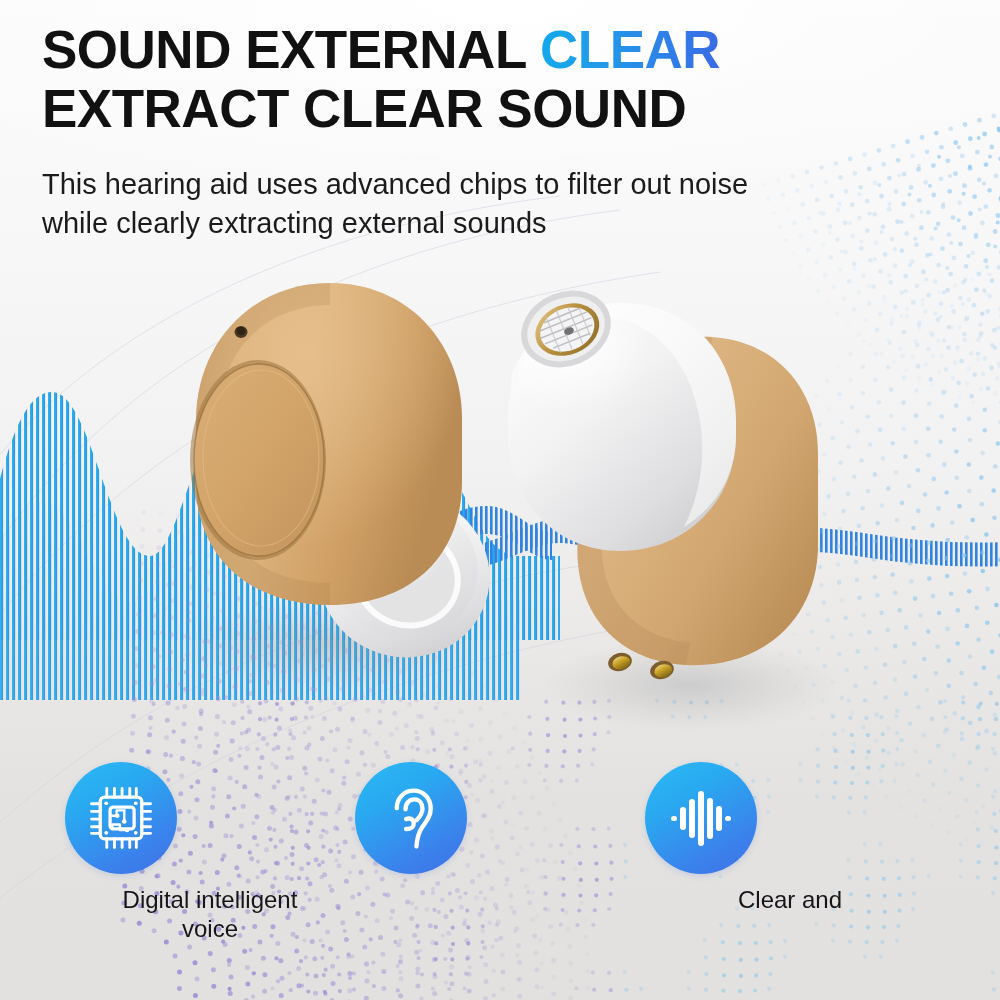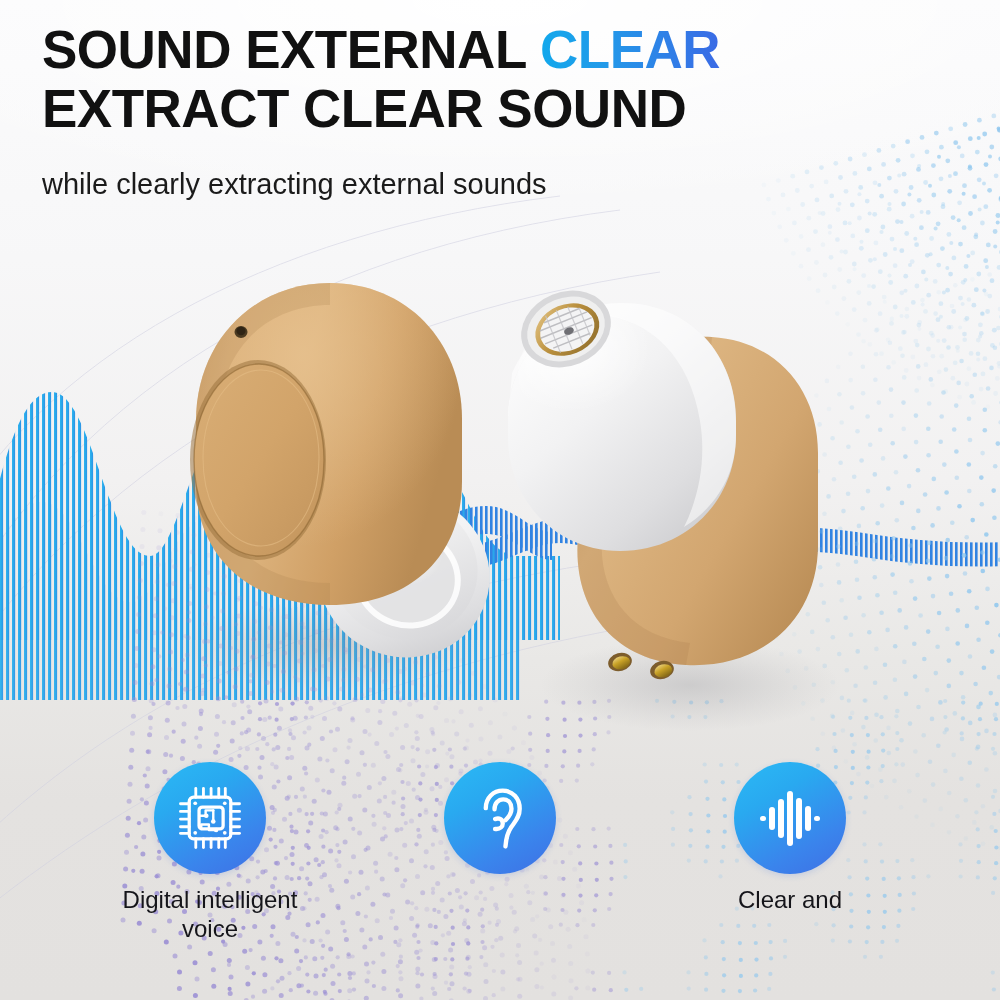--- a/index.html
+++ b/index.html
@@ -40,21 +40,21 @@
 
   
   .product{position:absolute;left:0;top:245px;width:1000px;height:500px;}
 
   
   .features{
     position:absolute;left:0;top:762px;width:1000px;height:200px;
     display:flex;justify-content:center;align-items:flex-start;
   }
   .feature{
-    width:290px;display:flex;flex-direction:column;align-items:center;
+    width:290px;display:flex;flex-direction:column;
   }
   .fcircle{
     width:112px;height:112px;border-radius:50%;
     background:linear-gradient(150deg,#2bbaf5 0%,#29a9f0 32%,#3a84ec 72%,#3f6fe4 100%);
     display:flex;align-items:center;justify-content:center;
     box-shadow:0 2px 6px rgba(60,110,220,.18);
   }
   .fcircle svg{display:block;}
   .flabel{
     margin-top:11px;text-align:center;color:#15151a;
@@ -2189,20 +2189,21 @@
         <circle cx="993.9" cy="989.5" r="2.10" fill="#8FC7EE" opacity="0.39"></circle>
       </g>
   </svg>
 
   <div class="headline">
     <span>SOUND EXTERNAL </span><span class="word-noise">CLEAR</span>
     <span class="l2">EXTRACT CLEAR SOUND</span>
   </div>
 
   <div class="subtitle">
+    <span>This hearing aid uses advanced chips to filter out noise</span>
     <span>while clearly extracting external sounds</span>
   </div>
 
   <svg class="product" width="1000" height="500" viewBox="0 0 1000 500">
     <defs>
 
       <linearGradient id="tanL" x1="0" y1="0" x2="1" y2="0.35">
         <stop offset="0%" stop-color="#c89a63"></stop>
         <stop offset="18%" stop-color="#d9ad76"></stop>
         <stop offset="45%" stop-color="#dcb27c"></stop>

